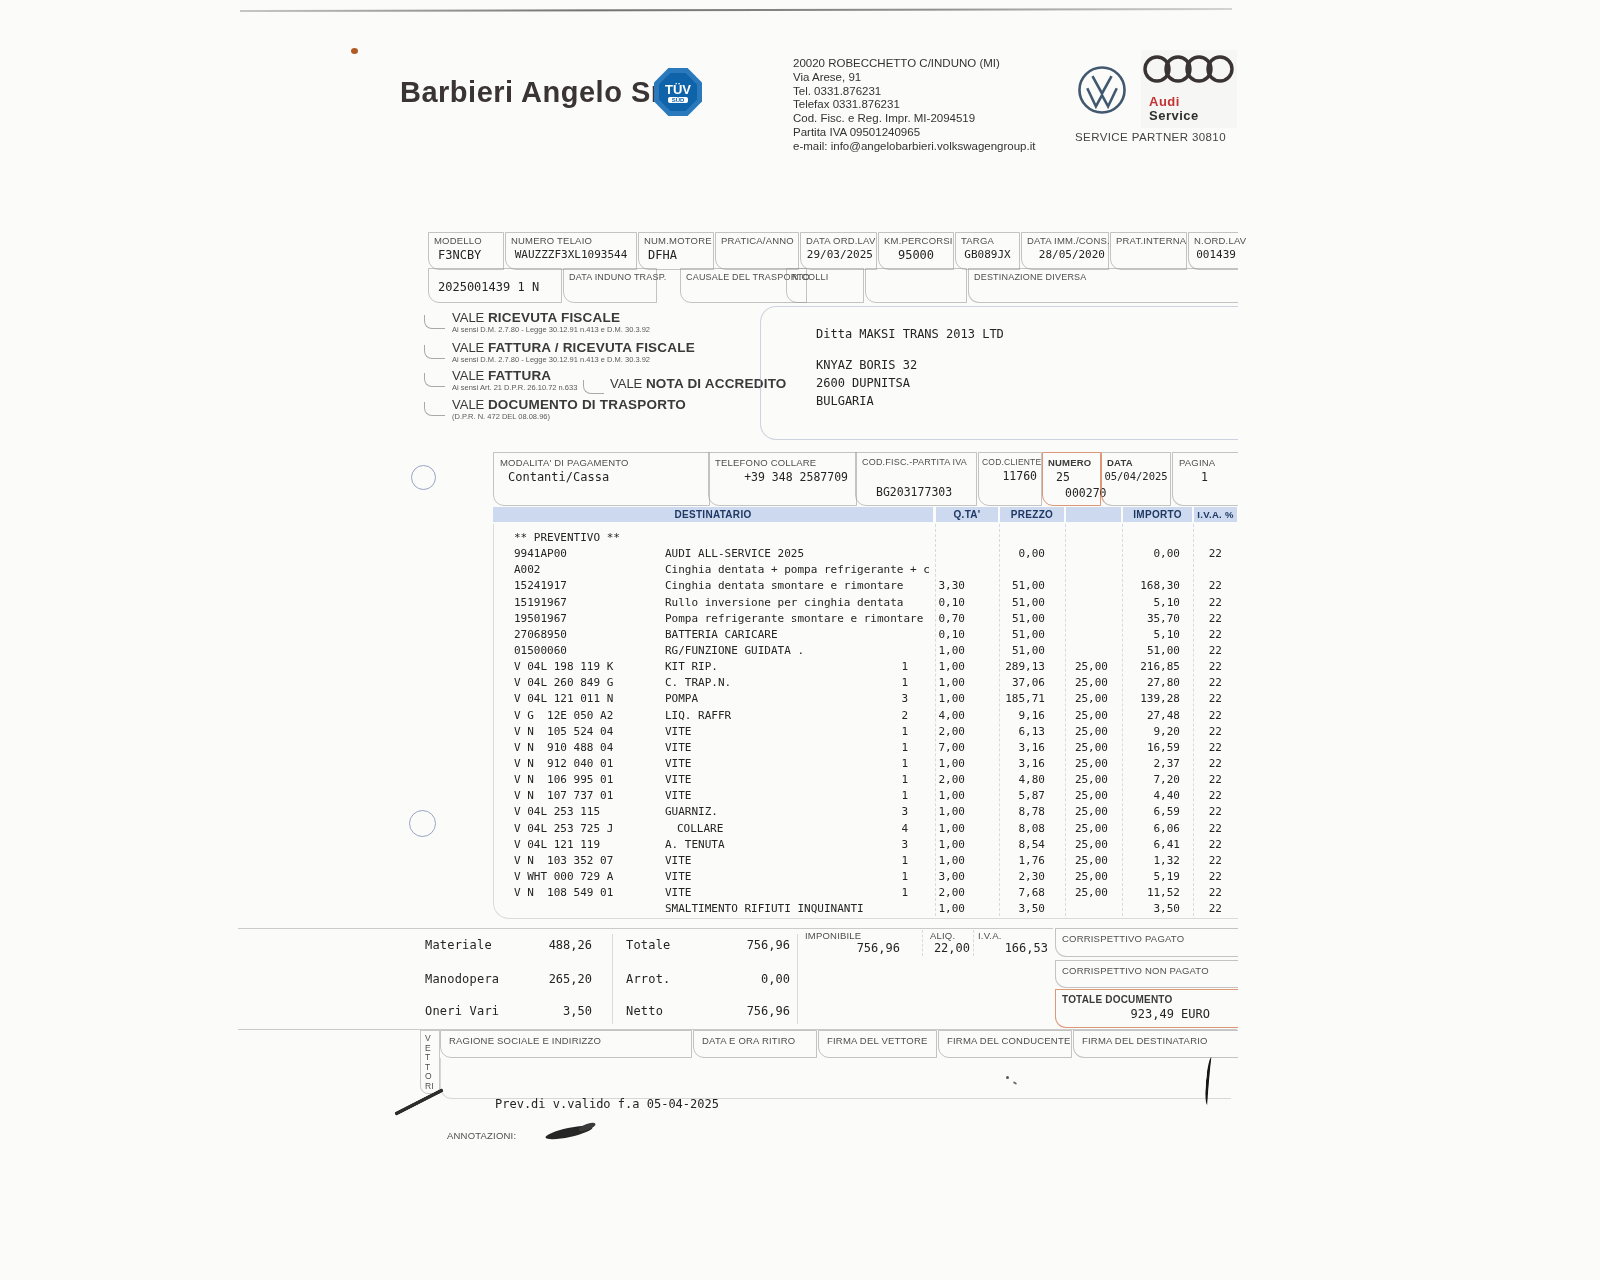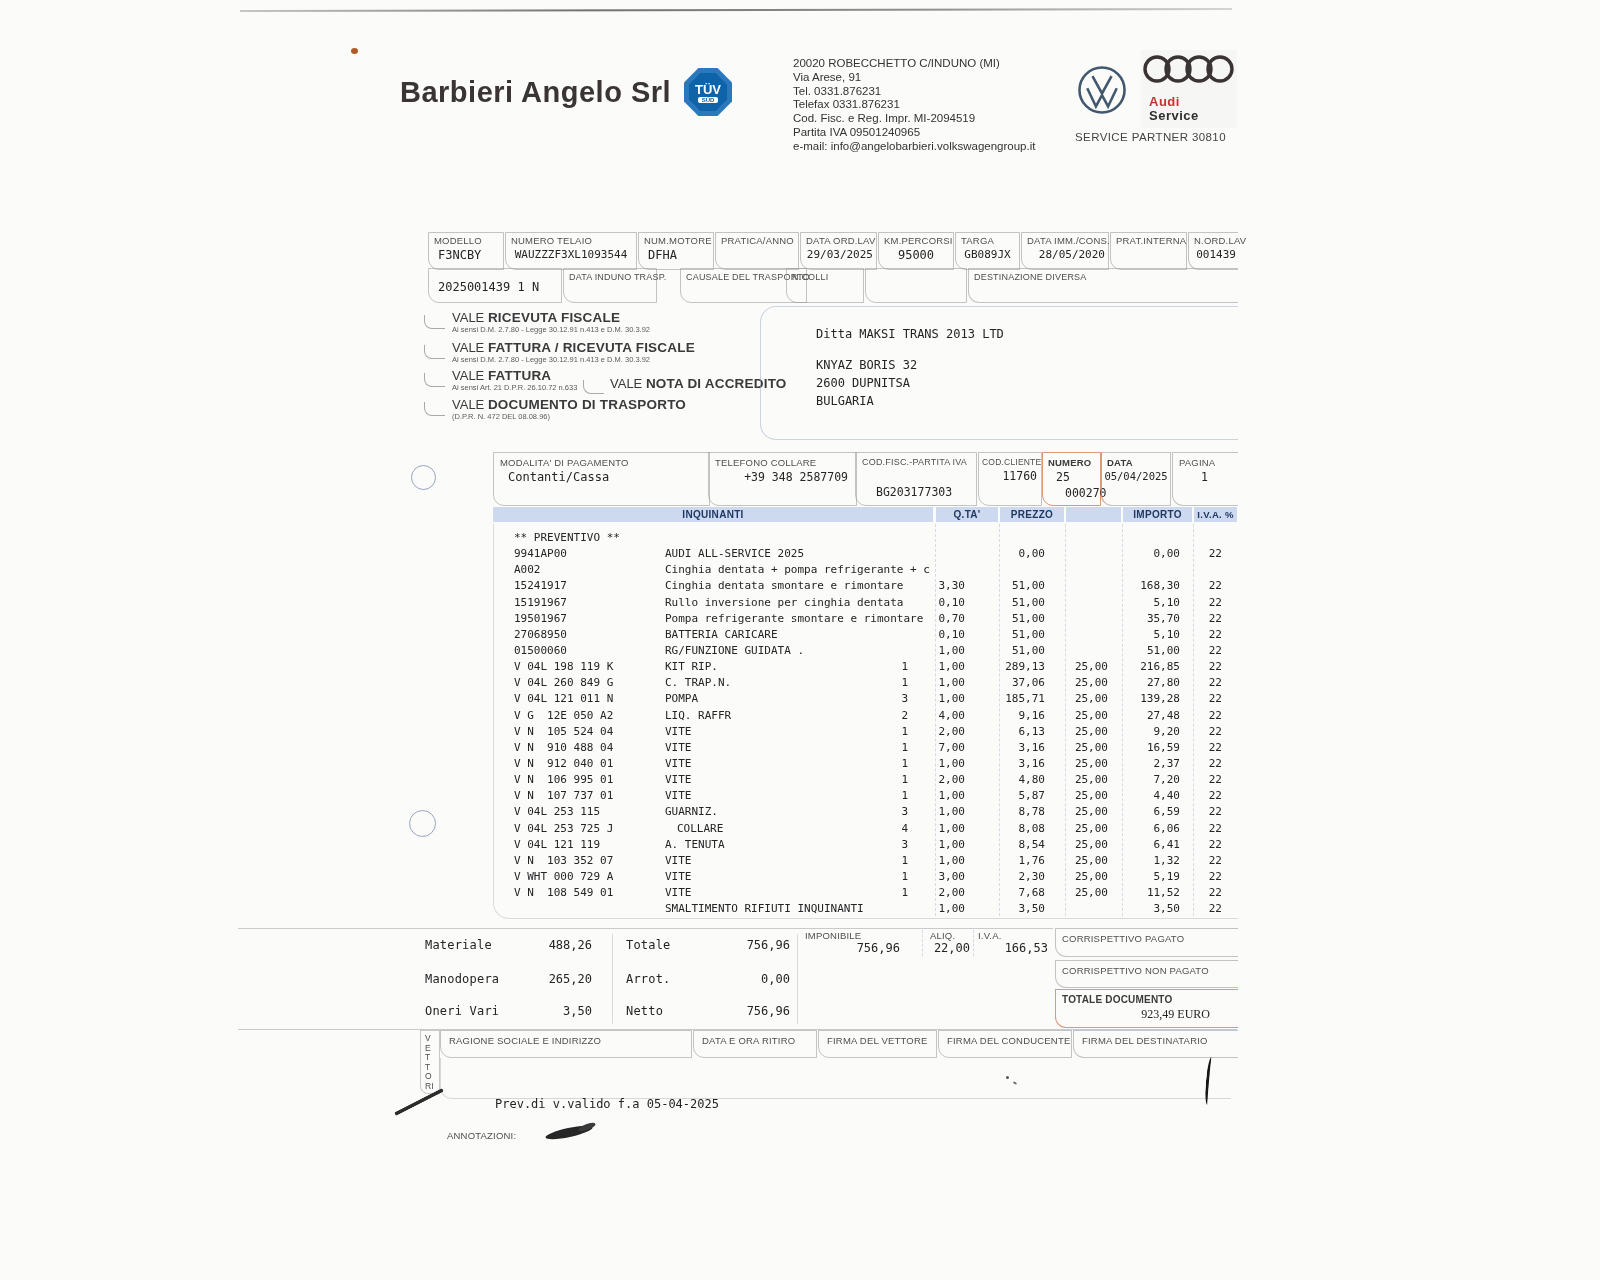--- a/index.html
+++ b/index.html
@@ -29,21 +29,21 @@
 </head>
 <body>
 
 <div class="abs" style="left:240px;top:9px;width:992px;height:2px;background:linear-gradient(90deg,rgba(120,120,120,.4),rgba(90,90,90,.85) 35%,rgba(100,100,100,.7) 70%,rgba(140,140,140,.35));transform:rotate(-0.12deg);"></div>
 <div class="abs" style="left:351px;top:48px;width:7px;height:6px;background:#b05a26;border-radius:50%;"></div>
 <div class="abs circle-mark" style="left:411px;top:465px;"></div>
 <div class="abs circle-mark" style="left:409px;top:810px;width:25px;height:25px;"></div>
 
 <div class="abs" style="left:400px;top:76px;font-size:29px;font-weight:bold;color:#3a3434;letter-spacing:.5px;">Barbieri Angelo Srl</div>
 
-<div class="abs" style="left:681px;top:66px;width:54px;height:60px;">
+<div class="abs" style="left:651px;top:66px;width:54px;height:60px;">
   <div class="abs" style="left:3px;top:2px;width:48px;height:48px;background:#2b79bd;clip-path:polygon(30% 0,70% 0,100% 30%,100% 70%,70% 100%,30% 100%,0 70%,0 30%);"></div>
   <div class="abs" style="left:8px;top:7px;width:38px;height:38px;background:#0f63a8;clip-path:polygon(30% 0,70% 0,100% 30%,100% 70%,70% 100%,30% 100%,0 70%,0 30%);"></div>
   <div class="abs" style="left:0;top:16px;width:54px;text-align:center;color:#fff;font-weight:bold;font-size:13px;">TÜV</div>
   <div class="abs" style="left:17px;top:31px;width:20px;text-align:center;color:#0f63a8;background:#fff;font-weight:bold;font-size:6px;border-radius:2px;">SÜD</div>
 </div>
 
 <div class="abs" style="left:793px;top:57px;font-size:11.5px;color:#333;line-height:13.8px;">
   <div>20020 ROBECCHETTO C/INDUNO (MI)</div>
   <div>Via Arese, 91</div>
   <div>Tel. 0331.876231</div>
@@ -193,21 +193,21 @@
   <div class="lbl lblb" style="margin:4px 0 0 5px;">DATA</div>
   <div class="mono" style="margin:2px 0 0 0;text-align:center;font-size:10.5px;">05/04/2025</div>
 </div>
 <div class="abs box" style="left:1172px;top:452px;width:65px;height:52px;border-right:none;">
   <div class="lbl" style="margin:4px 0 0 6px;">PAGINA</div>
   <div class="mono" style="margin:2px 0 0 28px;font-size:11.5px;">1</div>
 </div>
 
 <div class="abs" style="left:493px;top:524px;width:744px;height:394px;border:1px solid rgba(160,160,160,.35);border-top:none;border-right:none;border-radius:0 0 0 16px;"></div>
 
-<div class="abs hdrbar" style="left:493px;top:507px;width:440px;">INQUINANTI</div>
+<div class="abs hdrbar" style="left:493px;top:507px;width:440px;">DESTINATARIO</div>
 <div class="abs hdrbar" style="left:936px;top:507px;width:62px;">Q.TA'</div>
 <div class="abs hdrbar" style="left:1000px;top:507px;width:64px;">PREZZO</div>
 <div class="abs hdrbar" style="left:1066px;top:507px;width:55px;"></div>
 <div class="abs hdrbar" style="left:1123px;top:507px;width:69px;">IMPORTO</div>
 <div class="abs hdrbar" style="left:1194px;top:507px;width:43px;font-size:9.5px;">I.V.A. %</div>
 
 <div class="abs vsep" style="left:935px;top:524px;height:392px;"></div>
 <div class="abs vsep" style="left:999px;top:524px;height:392px;"></div>
 <div class="abs vsep" style="left:1065px;top:524px;height:392px;"></div>
 <div class="abs vsep" style="left:1122px;top:524px;height:392px;"></div>
@@ -484,21 +484,21 @@
 <div class="abs mono" style="left:976px;top:941px;width:72px;text-align:right;">166,53</div>
 
 <div class="abs box" style="left:1055px;top:928px;width:182px;height:27px;border-right:none;">
   <div class="lbl" style="margin:4px 0 0 6px;">CORRISPETTIVO PAGATO</div>
 </div>
 <div class="abs box" style="left:1055px;top:960px;width:182px;height:26px;border-right:none;">
   <div class="lbl" style="margin:4px 0 0 6px;">CORRISPETTIVO NON PAGATO</div>
 </div>
 <div class="abs box box-red" style="left:1055px;top:989px;width:182px;height:37px;border-right:none;">
   <div class="lbl lblb" style="margin:4px 0 0 6px;font-size:10px;">TOTALE DOCUMENTO</div>
-  <div class="mono" style="margin:2px 0 0 0;text-align:right;padding-right:28px;font-family:Liberation Serif, serif;">923,49 EURO</div>
+  <div class="mono" style="margin:2px 0 0 0;text-align:right;padding-right:28px;">923,49 EURO</div>
 </div>
 
 <div class="abs hline" style="left:238px;top:1029px;width:999px;"></div>
 <div class="abs" style="left:420px;top:1030px;width:18px;height:62px;border:1px solid rgba(150,150,152,.5);border-radius:0 0 0 8px;">
   <div class="vertical" style="margin:3px 0 0 4px;">VETTORI</div>
 </div>
 <div class="abs box" style="left:440px;top:1030px;width:250px;height:26px;">
   <div class="lbl" style="margin:4px 0 0 8px;">RAGIONE SOCIALE E INDIRIZZO</div>
 </div>
 <div class="abs box" style="left:693px;top:1030px;width:122px;height:26px;">

